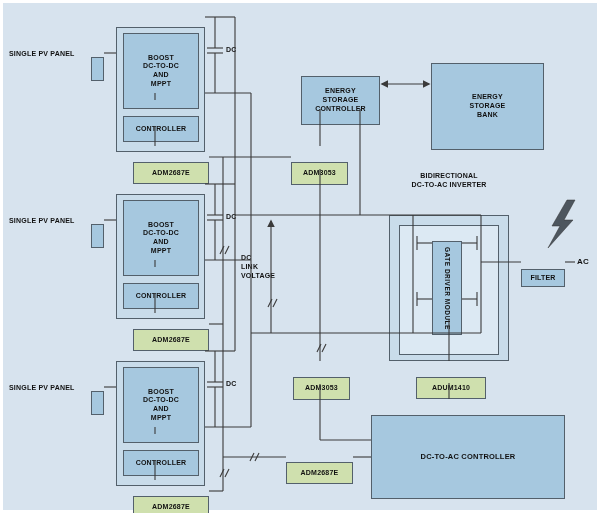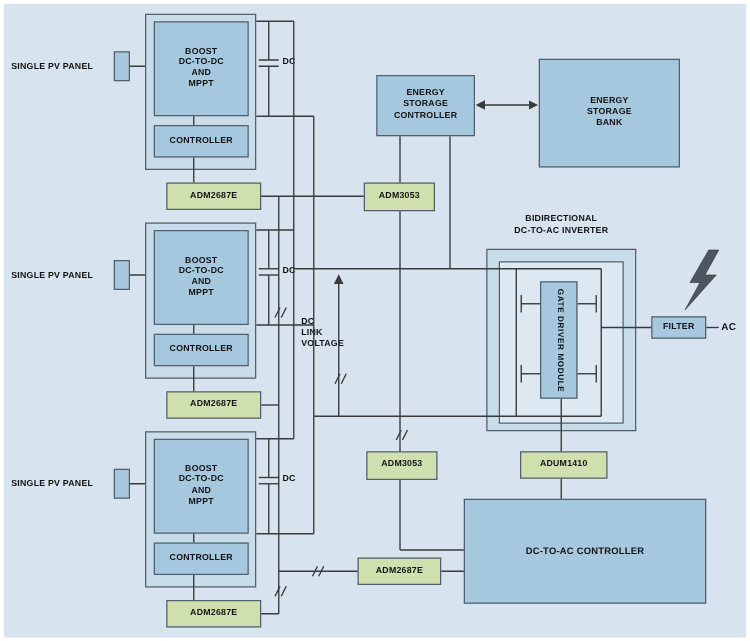--- a/index.html
+++ b/index.html
@@ -2,21 +2,21 @@
 <html style="--background: #d7e3ee; --box-blue: #a6c8df; --box-light: #c9dcea; --box-inner: #dce9f3; --green: #cfe0ae; --line: #3a3a3a; --text: #111111;"><head>
 <meta charset="utf-8">
 <style>
   html,body{margin:0;padding:0;background:#ffffff;}
   #root{position:relative;width:600px;height:513px;background:#ffffff;overflow:hidden;
         font-family:"Liberation Sans",sans-serif;}
   #canvas{position:absolute;left:3px;top:3px;right:3px;bottom:3px;background:var(--background,#d7e3ee);}
   .b{position:absolute;box-sizing:border-box;border:1px solid #53606b;
      display:flex;align-items:center;justify-content:center;text-align:center;
      font-weight:bold;font-size:7px;line-height:1.25;color:var(--text,#111);
-     white-space:pre-line;letter-spacing:.2px;}
+     white-space:pre-line;letter-spacing:.2px;margin-top:16px;}
   .blue{background:var(--box-blue,#a6c8df);}
   .light{background:var(--box-light,#c9dcea);}
   .inner{background:var(--box-inner,#dce9f3);}
   .green{background:var(--green,#cfe0ae);}
   .lbl{position:absolute;font-weight:bold;font-size:7px;line-height:1.3;color:var(--text,#111);
        white-space:pre-line;letter-spacing:.2px;}
   .vert{writing-mode:vertical-rl;font-size:6.5px;letter-spacing:.5px;}
   .big{font-size:7.5px;}
   .ac{font-size:8px;text-align:right;}
   svg.wires{position:absolute;left:0;top:0;pointer-events:none;}

